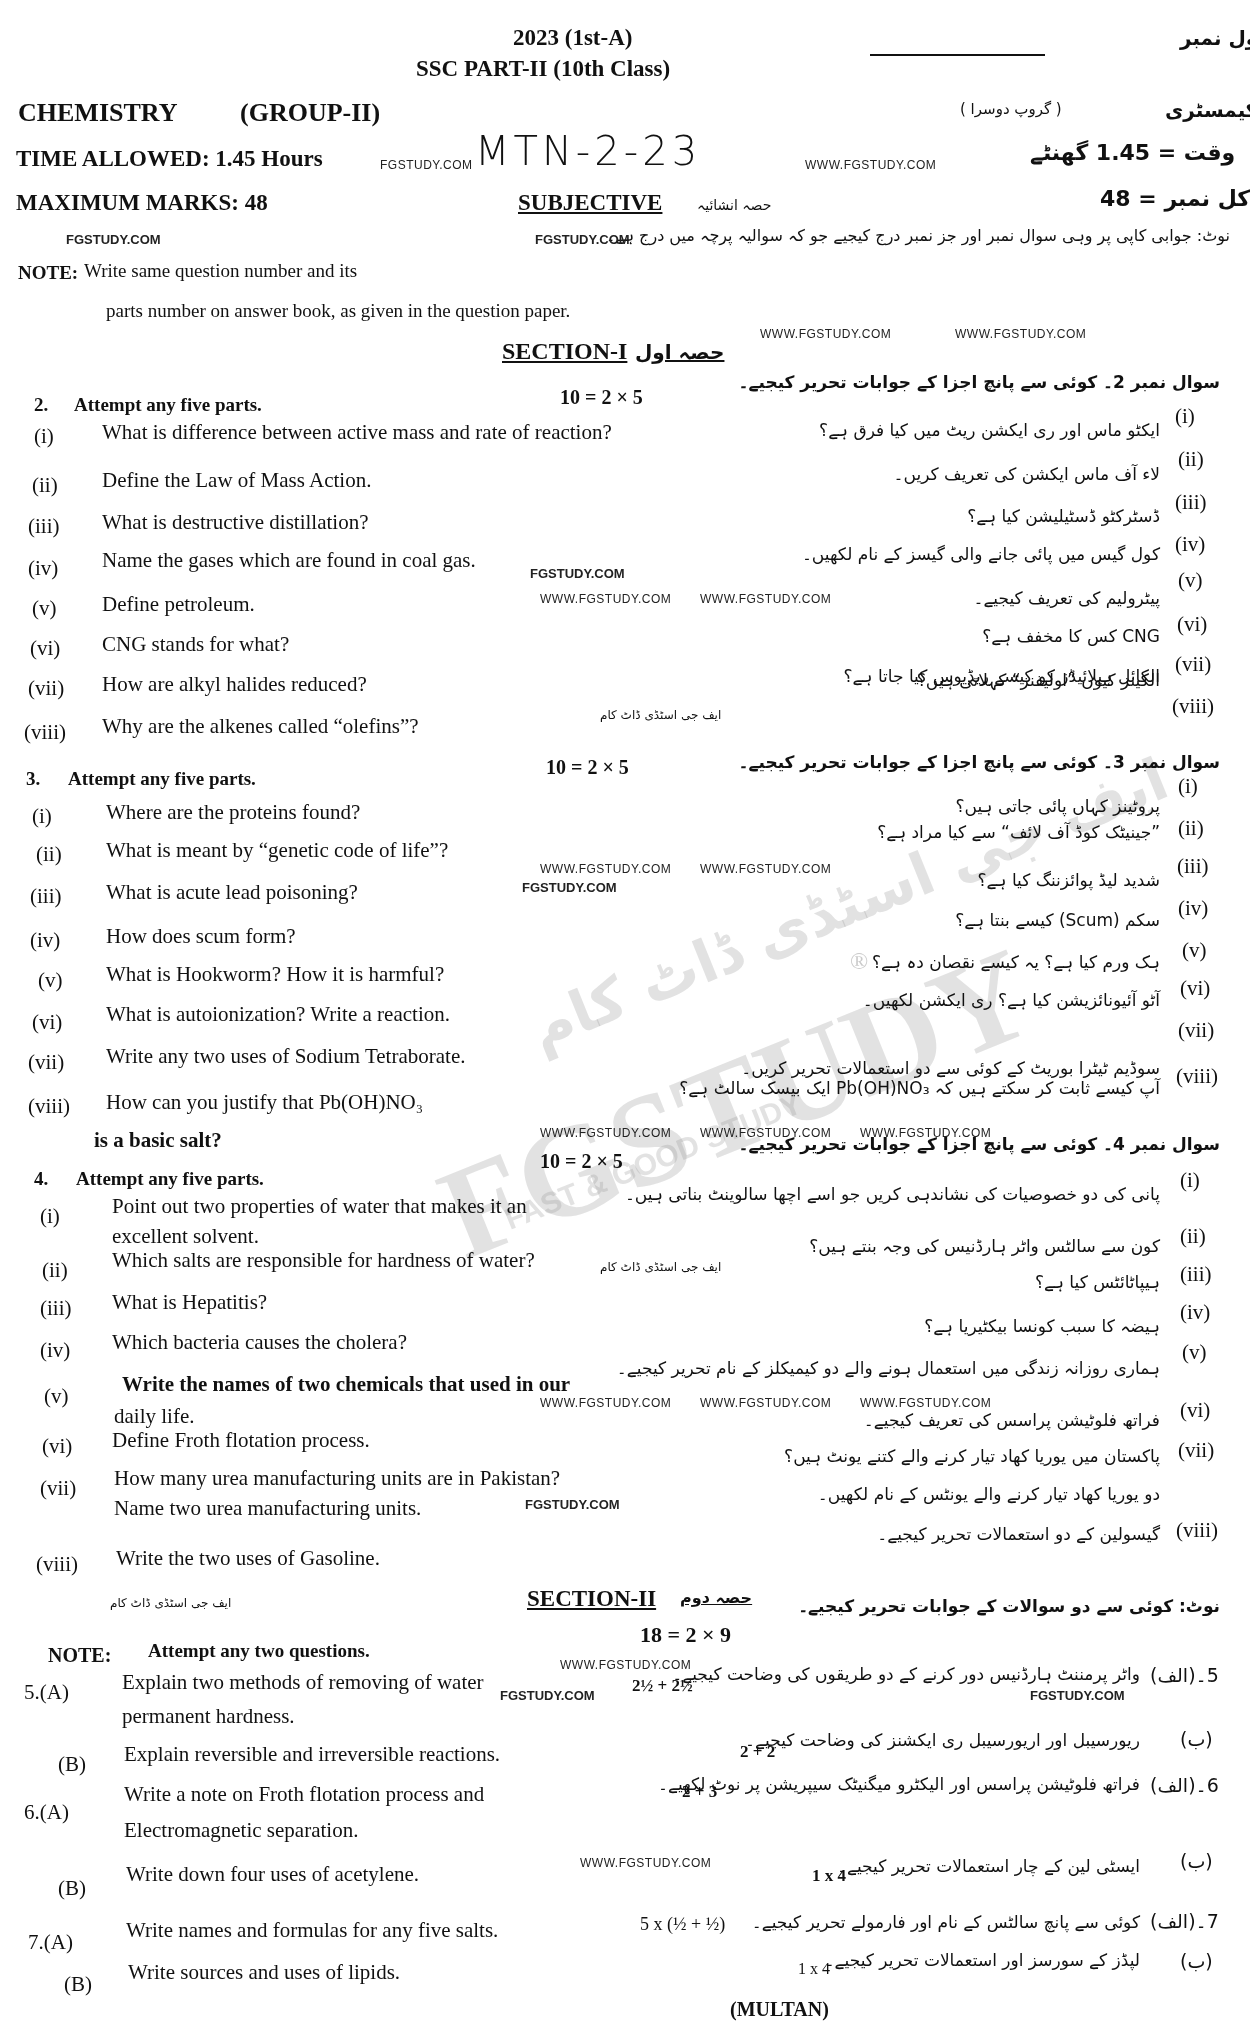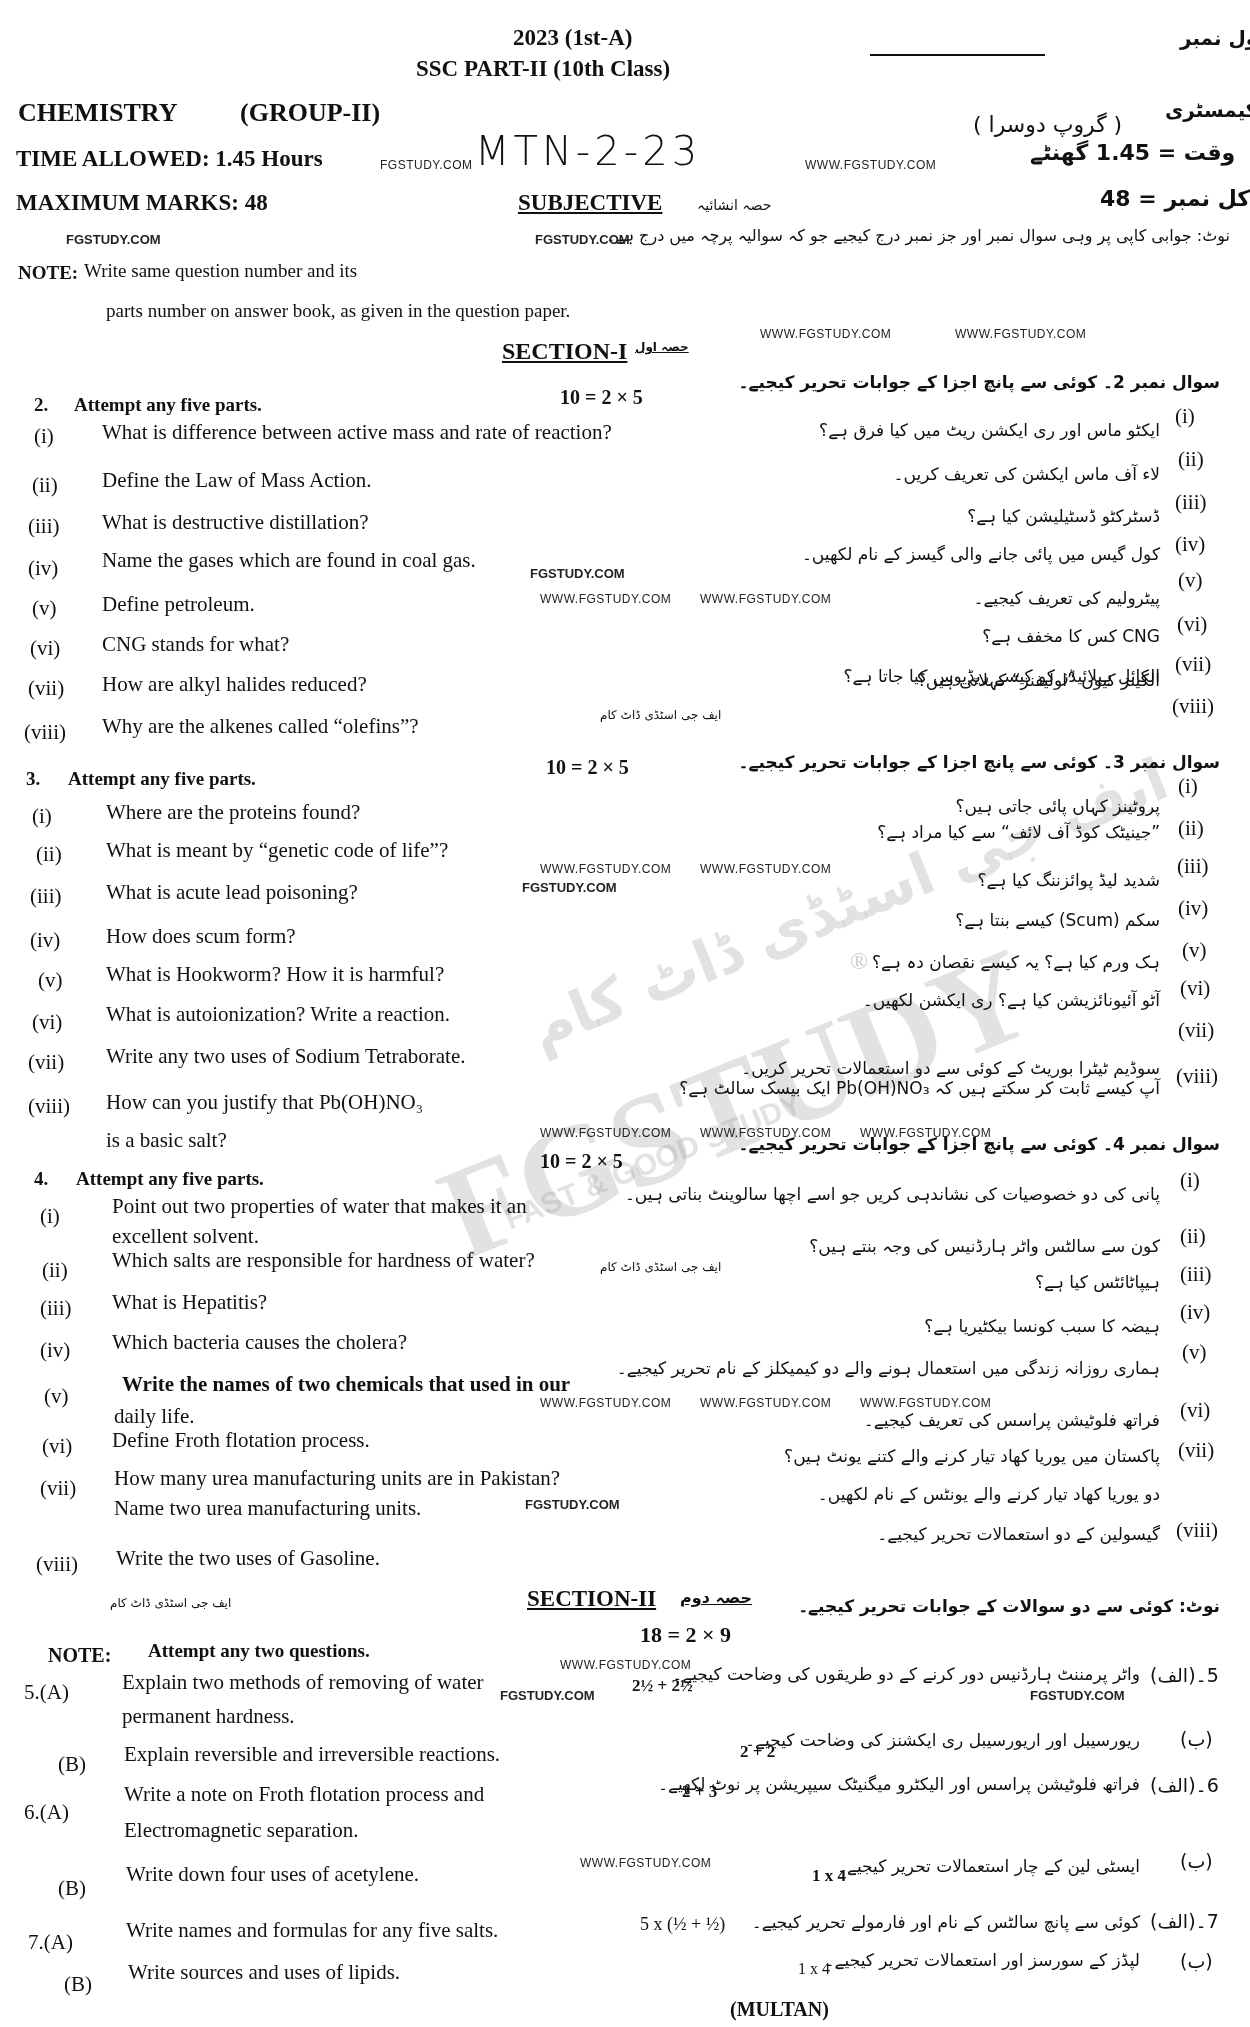--- a/index.html
+++ b/index.html
@@ -31,21 +31,21 @@
   <span>2023 (1st-A)</span>
 </div>
 <div class="abs b" style="left:416px; top:56px; font-size:23px;">SSC PART-II (10th Class)</div>
 
 <div class="rule" style="left:870px; top:54px; width:175px;"></div>
 <div class="abs urdu b" style="left:1180px; top:26px; font-size:20px;">رول نمبر</div>
 
 <div class="abs b" style="left:18px; top:98px; font-size:26px;">CHEMISTRY</div>
 <div class="abs b" style="left:240px; top:98px; font-size:26px;">(GROUP-II)</div>
 <div class="abs urdu b" style="left:1165px; top:98px; font-size:20px;">کیمسٹری</div>
-<div class="abs urdu" style="left:960px; top:112px; font-size:22px;margin-left:13px;">( گروپ دوسرا )</div>
+<div class="abs urdu" style="left:960px; top:100px; font-size:15px;">( گروپ دوسرا )</div>
 
 <div class="abs b" style="left:16px; top:146px; font-size:23px;">TIME ALLOWED: 1.45 Hours</div>
 <div class="abs hand" style="left:475px; top:128px;">MTN-2-23</div>
 <div class="abs urdu b" style="left:1030px; top:140px; font-size:22px;">وقت = 1.45 گھنٹے</div>
 
 <div class="abs b" style="left:16px; top:190px; font-size:23px;">MAXIMUM MARKS: 48</div>
 <div class="abs b u" style="left:518px; top:190px; font-size:23px;">SUBJECTIVE</div>
 <div class="abs urdu" style="left:697px; top:197px; font-size:14px;">حصہ انشائیہ</div>
 <div class="abs urdu b" style="left:1100px; top:186px; font-size:22px;">کل نمبر = 48</div>
 
@@ -55,21 +55,21 @@
 <div class="abs urdu" style="left:710px; top:226px; font-size:16px; width:520px; text-align:right;">نوٹ: جوابی کاپی پر وہی سوال نمبر اور جز نمبر درج کیجیے جو کہ سوالیہ پرچہ میں درج ہے۔</div>
 
 <div class="abs wm" style="left:380px; top:158px;">FGSTUDY.COM</div>
 <div class="abs wm" style="left:805px; top:158px;">WWW.FGSTUDY.COM</div>
 <div class="abs wm-b" style="left:66px; top:232px;">FGSTUDY.COM</div>
 <div class="abs wm-b" style="left:535px; top:232px;">FGSTUDY.COM</div>
 <div class="abs wm" style="left:760px; top:327px;">WWW.FGSTUDY.COM</div>
 <div class="abs wm" style="left:955px; top:327px;">WWW.FGSTUDY.COM</div>
 
 <div class="abs b u" style="left:502px; top:338px; font-size:24px;">SECTION-I</div>
-<div class="abs urdu b u" style="left:635px; top:340px; font-size:12px;">حصہ اول</div>
+<div class="abs urdu b u" style="left:635px; top:340px; font-size:20px;">حصہ اول</div>
 
 <div>
   <div class="abs b" style="left:34px; top:394px; font-size:19px;">2.</div>
   <div class="abs b" style="left:74px; top:394px; font-size:19px;">Attempt any five parts.</div>
   <div class="abs b" style="left:560px; top:386px; font-size:20px;">10 = 2 × 5</div>
   <div class="abs urdu b" style="left:800px; top:372px; width:420px; text-align:right;">سوال نمبر 2۔ کوئی سے پانچ اجزا کے جوابات تحریر کیجیے۔</div>
 
   <div class="abs num" style="left:34px; top:424px;">(i)</div>
   <div class="abs q" style="left:102px; top:420px;">What is difference between active mass and rate of reaction?</div>
   <div class="abs urdu" style="left:760px; top:420px; width:400px; text-align:right;">ایکٹو ماس اور ری ایکشن ریٹ میں کیا فرق ہے؟</div>
@@ -152,21 +152,21 @@
   <div class="abs urdu" style="left:860px; top:990px; width:300px; ">آٹو آئیونائزیشن کیا ہے؟ ری ایکشن لکھیں۔</div>
   <div class="abs rnum" style="left:1180px; top:976px;">(vi)</div>
 
   <div class="abs num" style="left:28px; top:1050px;">(vii)</div>
   <div class="abs q" style="left:106px; top:1044px;">Write any two uses of Sodium Tetraborate.</div>
   <div class="abs urdu" style="left:790px; top:1058px; width:370px; text-align:right;">سوڈیم ٹیٹرا بوریٹ کے کوئی سے دو استعمالات تحریر کریں۔</div>
   <div class="abs rnum" style="left:1178px; top:1018px;">(vii)</div>
 
   <div class="abs num" style="left:28px; top:1094px;">(viii)</div>
   <div class="abs q" style="left:106px; top:1090px;">How can you justify that Pb(OH)NO₃</div>
-  <div class="abs q" style="left:106px; top:1128px;">is a basic salt?</div>
+  <div class="abs q" style="left:94px; top:1128px;font-weight:bold;">is a basic salt?</div>
   <div class="abs urdu" style="left:660px; top:1078px; width:500px; text-align:right;">آپ کیسے ثابت کر سکتے ہیں کہ Pb(OH)NO₃ ایک بیسک سالٹ ہے؟</div>
   <div class="abs rnum" style="left:1176px; top:1064px;">(viii)</div>
 </div>
 
 <div class="abs wm" style="left:540px; top:862px;">WWW.FGSTUDY.COM</div>
 <div class="abs wm" style="left:700px; top:862px;">WWW.FGSTUDY.COM</div>
 <div class="abs wm-b" style="left:522px; top:880px;">FGSTUDY.COM</div>
 <div class="abs wm" style="left:540px; top:1126px;">WWW.FGSTUDY.COM</div>
 <div class="abs wm" style="left:700px; top:1126px;">WWW.FGSTUDY.COM</div>
 <div class="abs wm" style="left:860px; top:1126px;">WWW.FGSTUDY.COM</div>

